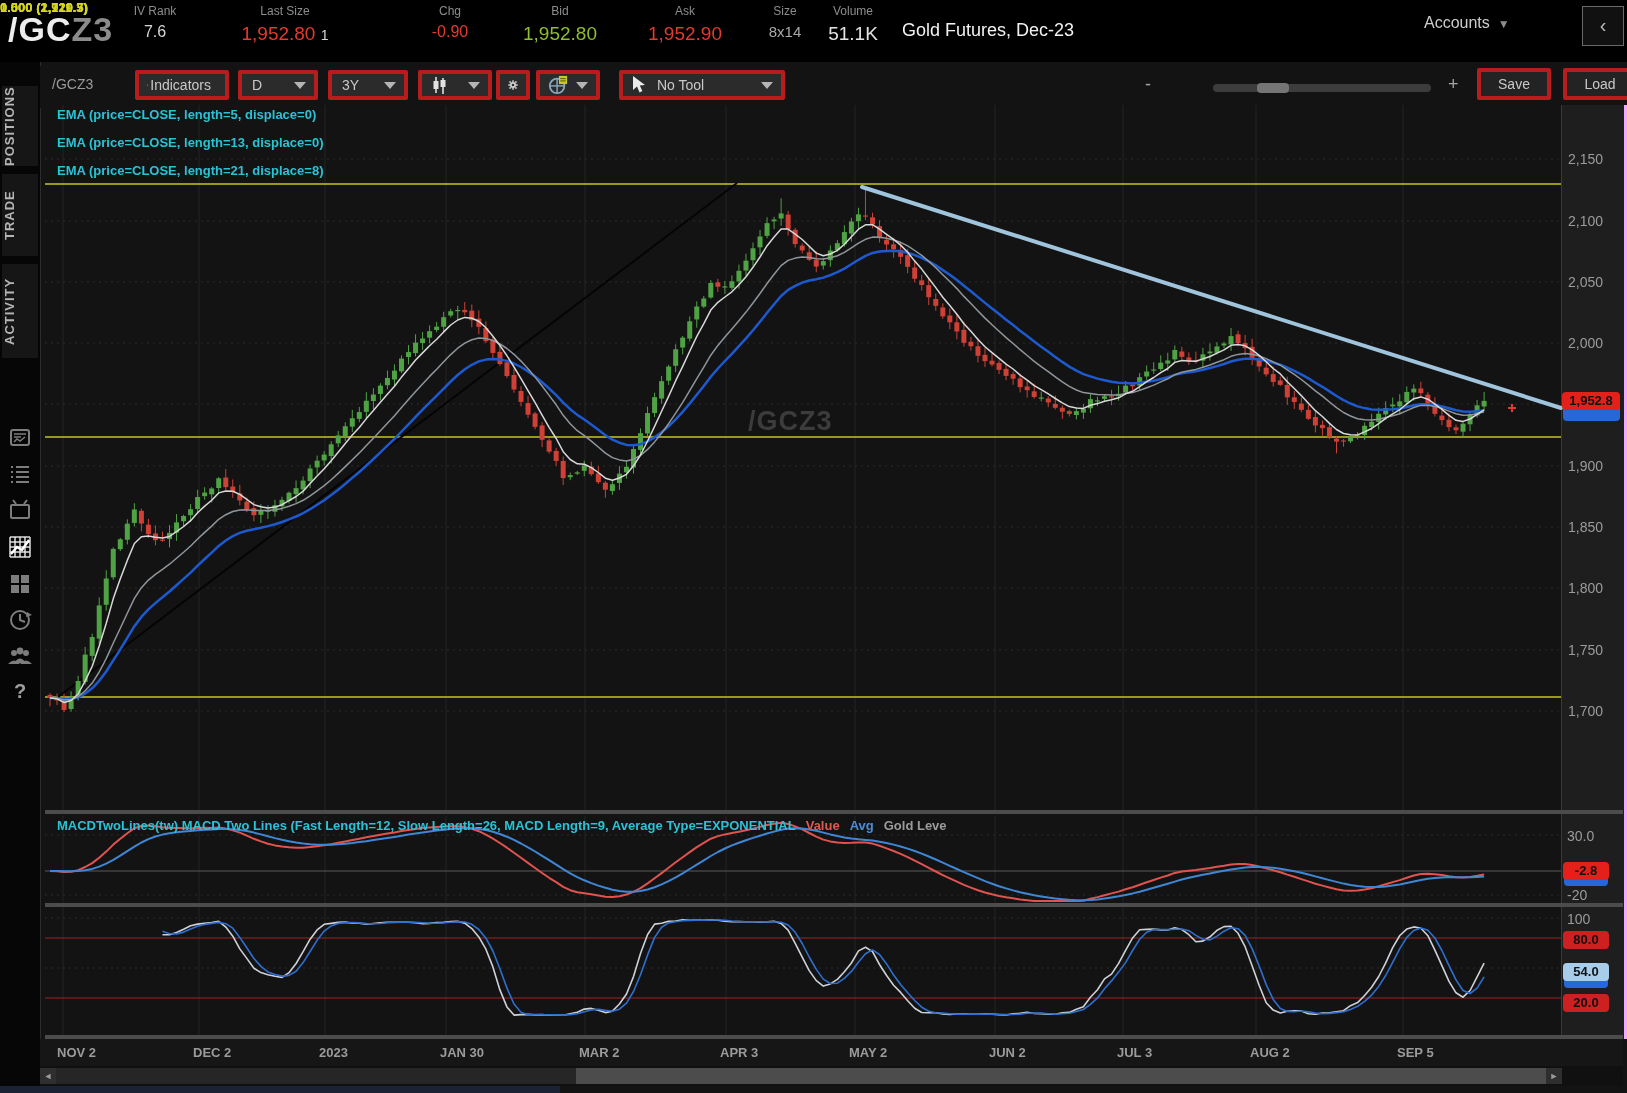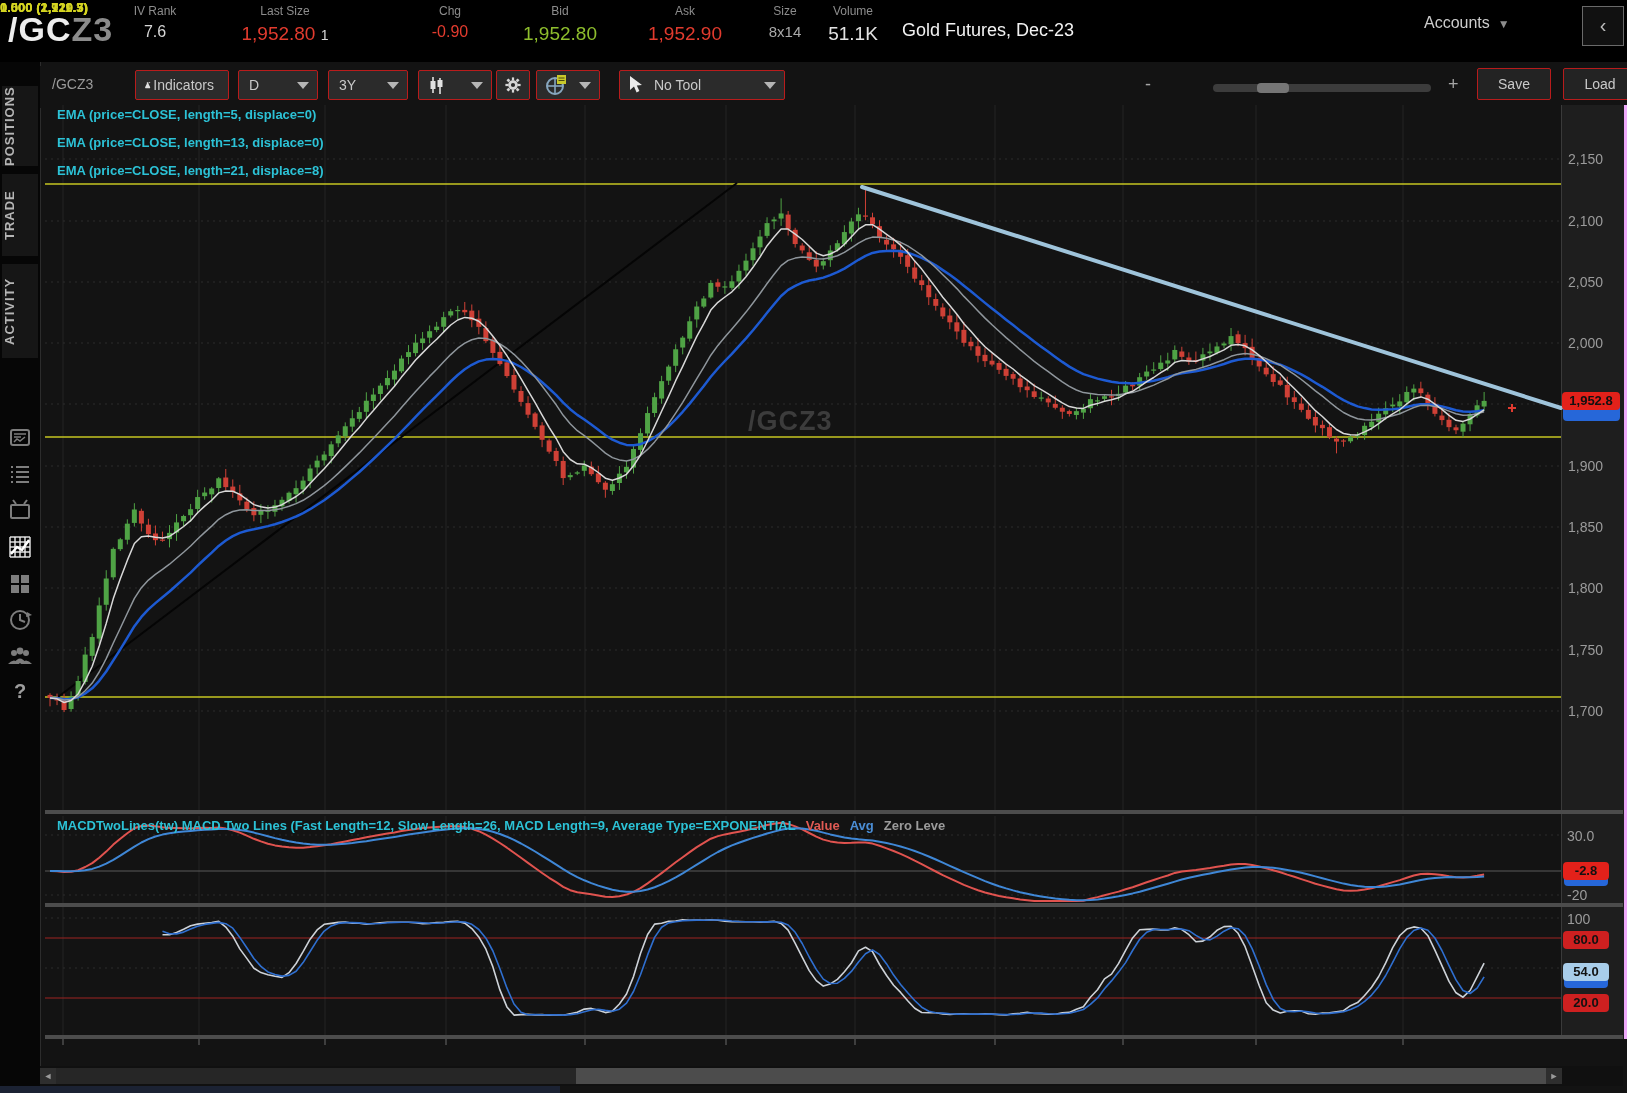--- a/index.html
+++ b/index.html
@@ -21,21 +21,21 @@
     font-size:20px;text-align:center;line-height:36px;cursor:pointer;}
   
   #sidebar{left:0;top:62px;width:40px;height:1031px;background:#060606;}
   .stab{left:2px;width:36px;background:#161616;color:#b5b5b5;font-size:13px;font-weight:bold;letter-spacing:1px;
     writing-mode:vertical-rl;transform:rotate(180deg);text-align:center;cursor:pointer;}
   .sicon{left:4px;width:32px;height:30px;text-align:center;cursor:pointer;}
   .sicon svg{display:inline-block;}
   
   #panel{left:40px;top:62px;width:1587px;height:1031px;background:#131313;border-left:1px solid #2c2c2c;}
   #toolbar{left:40px;top:66px;width:1587px;height:42px;background:#131313;}
-  .tbtn{height:30px;background:#2b2b2b;border:1px solid #b91c1c;border-radius:2px;color:#c9c9c9;
+  .tbtn{height:30px;background:#2b2b2b;border:4px solid #b91c1c;border-radius:2px;color:#c9c9c9;
     font-size:14px;display:flex;align-items:center;justify-content:space-between;padding:0 8px;box-sizing:border-box;cursor:pointer;}
   .tbtn .cap{margin:0 6px 0 2px;}
   .tri{width:0;height:0;border-left:6px solid transparent;border-right:6px solid transparent;border-top:7px solid #b5b5b5;margin-left:8px;}
   #tb-sym{color:#9a9a9a;font-size:14px;top:10px;left:12px;}
   .zlab{color:#a5a5a5;font-size:18px;top:8px;}
   #ztrack{left:1173px;top:18px;width:218px;height:8px;background:#3c3c3c;border-radius:4px;cursor:pointer;}
   #zthumb{left:44px;top:-1px;width:32px;height:10px;background:#757575;border-radius:4px;cursor:grab;}
   
   #gutter{left:1561px;top:105px;width:62px;height:934px;background:#1e1e1e;border-left:1px solid #3a3a3a;border-right:7px solid #f0abfc;}
   .ptick{position:absolute;left:6px;color:#9b9b9b;font-size:14px;}
@@ -762,40 +762,53 @@
 
   <div class="abs legend cyan" style="left:57px;top:107px;">EMA (price=CLOSE, length=5, displace=0)</div>
   <div class="abs legend cyan" style="left:57px;top:135px;">EMA (price=CLOSE, length=13, displace=0)</div>
   <div class="abs legend cyan" style="left:57px;top:163px;">EMA (price=CLOSE, length=21, displace=8)</div>
   <div class="abs legend yellow" id="fib0">0.000 (2,129.7)</div>
   <div class="abs legend yellow" id="fib1">0.500 (1,920.5)</div>
   <div class="abs legend yellow" id="fib2">1.000 (1,711.3)</div>
   <div class="abs" id="watermark">/GCZ3</div>
 
   <div class="abs legend" style="left:57px;top:818px;">
-    <span class="cyan">MACDTwoLines(tw) MACD Two Lines (Fast Length=12, Slow Length=26, MACD Length=9, Average Type=EXPONENTIAL</span><span class="v">Value</span><span class="a">Avg</span><span class="z">Zero Leve</span>
+    <span class="cyan">MACDTwoLines(tw) MACD Two Lines (Fast Length=12, Slow Length=26, MACD Length=9, Average Type=EXPONENTIAL</span><span class="v">Value</span><span class="a">Avg</span><span class="z">Gold Leve</span>
   </div>
 
   <div class="abs graytxt" style="left:1567px;top:828px;font-size:14px;">30.0</div>
   <div class="abs graytxt" style="left:1567px;top:887px;font-size:14px;">-20</div>
   <div class="abs graytxt" style="left:1567px;top:911px;font-size:14px;">100</div>
 
   <div class="badge" style="left:1563px;top:403px;width:57px;height:18px;background:#2667d9;"></div>
   <div class="badge" style="left:1562px;top:392px;width:58px;height:18px;line-height:18px;background:#e3211a;">1,952.8</div>
   <div class="badge" style="left:1564px;top:870px;width:44px;height:16px;background:#2667d9;"></div>
   <div class="badge" style="left:1563px;top:862px;width:46px;height:18px;line-height:18px;background:#e3211a;">-2.8</div>
   <div class="badge" style="left:1563px;top:931px;width:46px;height:18px;line-height:18px;background:#ce2020;">80.0</div>
   <div class="badge" style="left:1564px;top:972px;width:44px;height:16px;background:#2667d9;"></div>
   <div class="badge" style="left:1563px;top:963px;width:46px;height:18px;line-height:18px;background:#a8cdea;">54.0</div>
   <div class="badge" style="left:1563px;top:994px;width:46px;height:18px;line-height:18px;background:#ce2020;">20.0</div>
 
   <div class="abs divider" style="top:810px;"></div>
   <div class="abs divider" style="top:903px;"></div>
   <div class="abs divider" style="top:1035px;"></div>
 
+  <div id="dateband" class="abs">
+      <div class="dlab" style="left: 17px;">NOV 2</div>
+      <div class="dlab" style="left: 153px;">DEC 2</div>
+      <div class="dlab" style="left: 279px;">2023</div>
+      <div class="dlab" style="left: 400px;">JAN 30</div>
+      <div class="dlab" style="left: 539px;">MAR 2</div>
+      <div class="dlab" style="left: 680px;">APR 3</div>
+      <div class="dlab" style="left: 809px;">MAY 2</div>
+      <div class="dlab" style="left: 949px;">JUN 2</div>
+      <div class="dlab" style="left: 1077px;">JUL 3</div>
+      <div class="dlab" style="left: 1210px;">AUG 2</div>
+      <div class="dlab" style="left: 1357px;">SEP 5</div>
+    </div>
 
   <div id="scrollrow" class="abs">
     <div class="abs sc-arrow" style="left:0;">◄</div>
     <div class="abs" id="sc-track">
       <div class="abs" id="sc-thumb"></div>
     </div>
     <div class="abs sc-arrow" style="left:1506px;">►</div>
   </div>
   <div id="bottomstrip" class="abs"></div>
 

